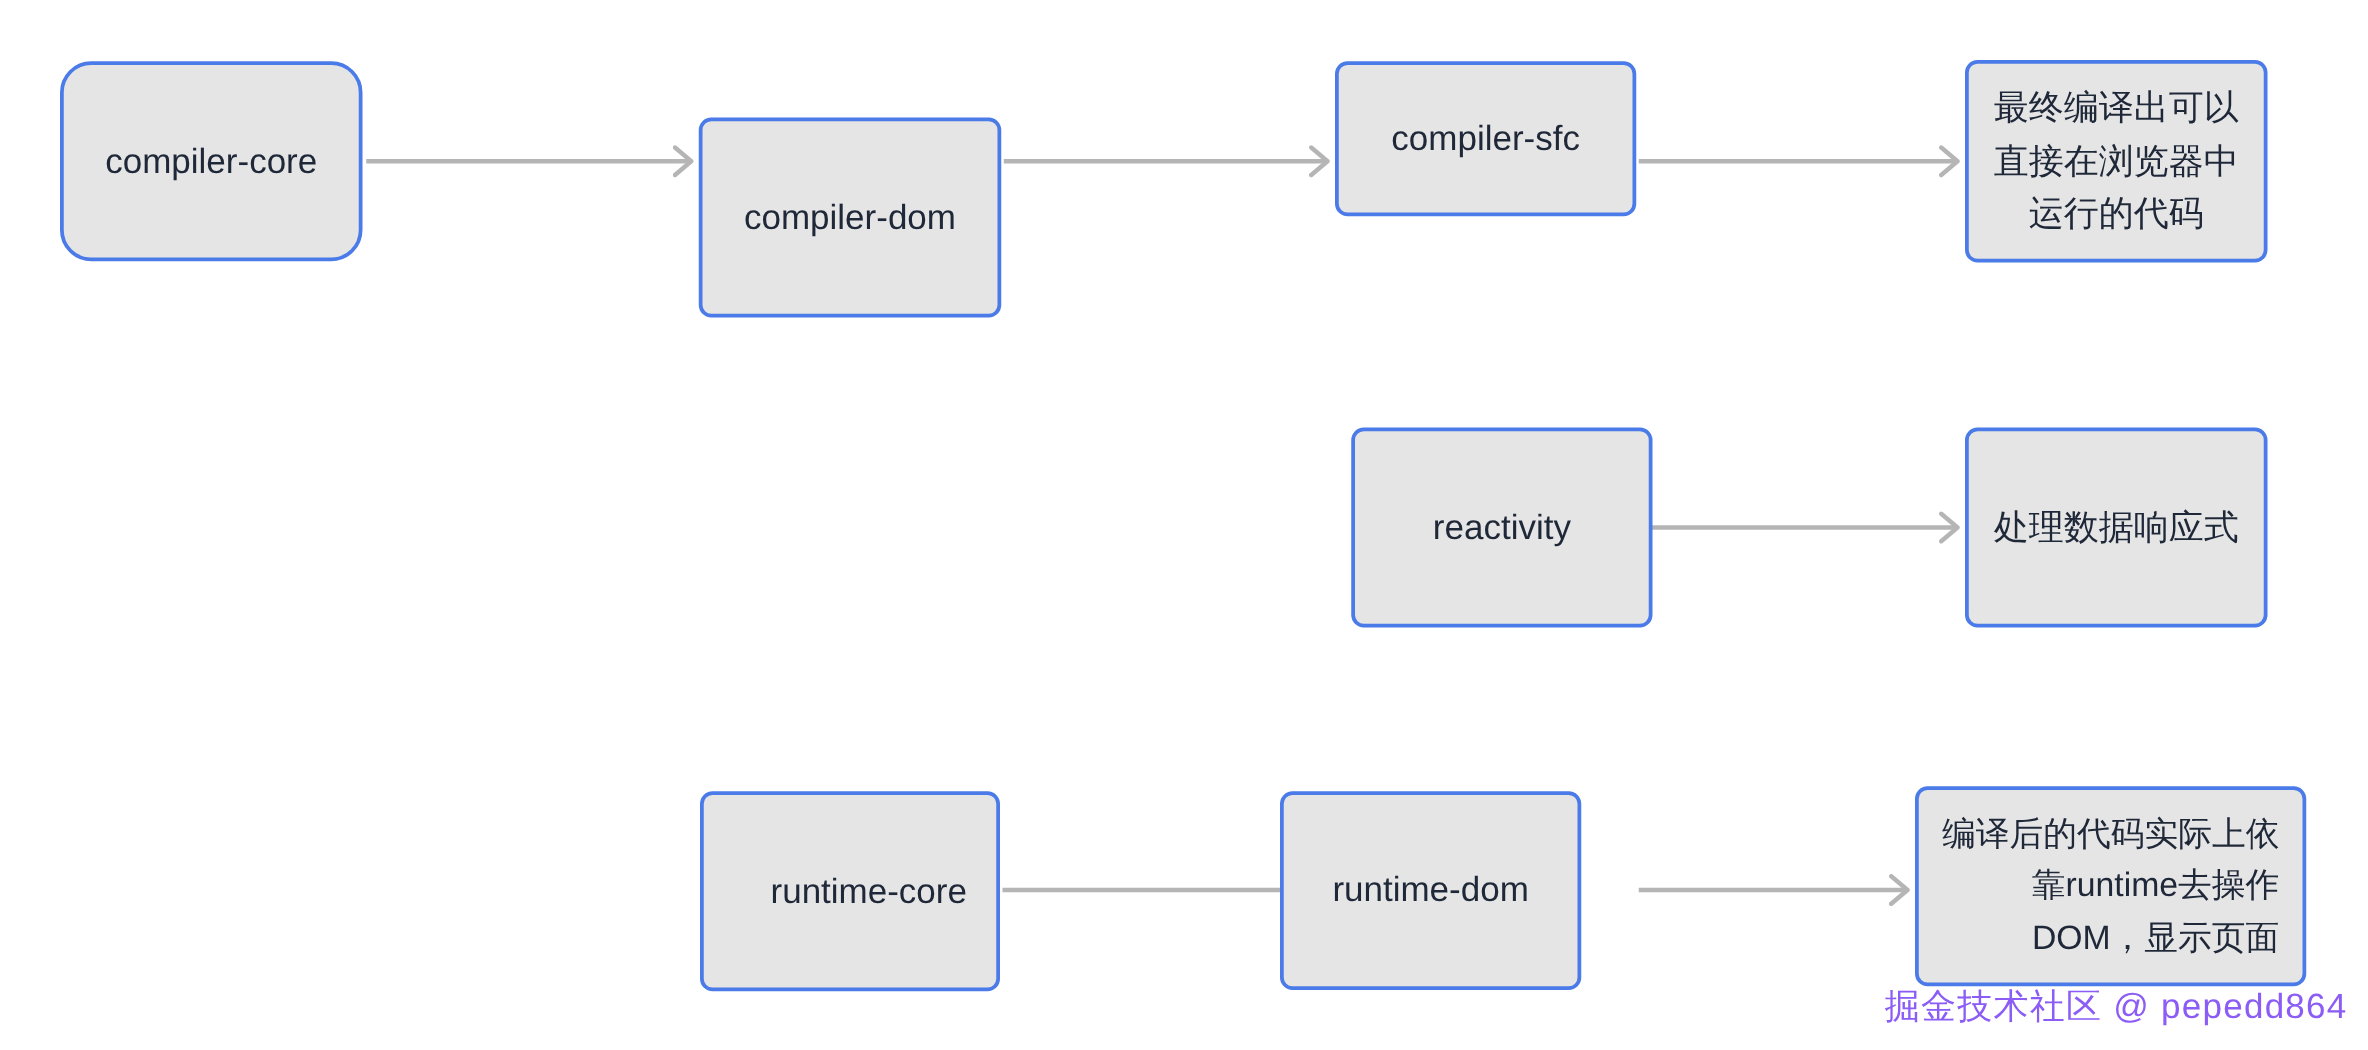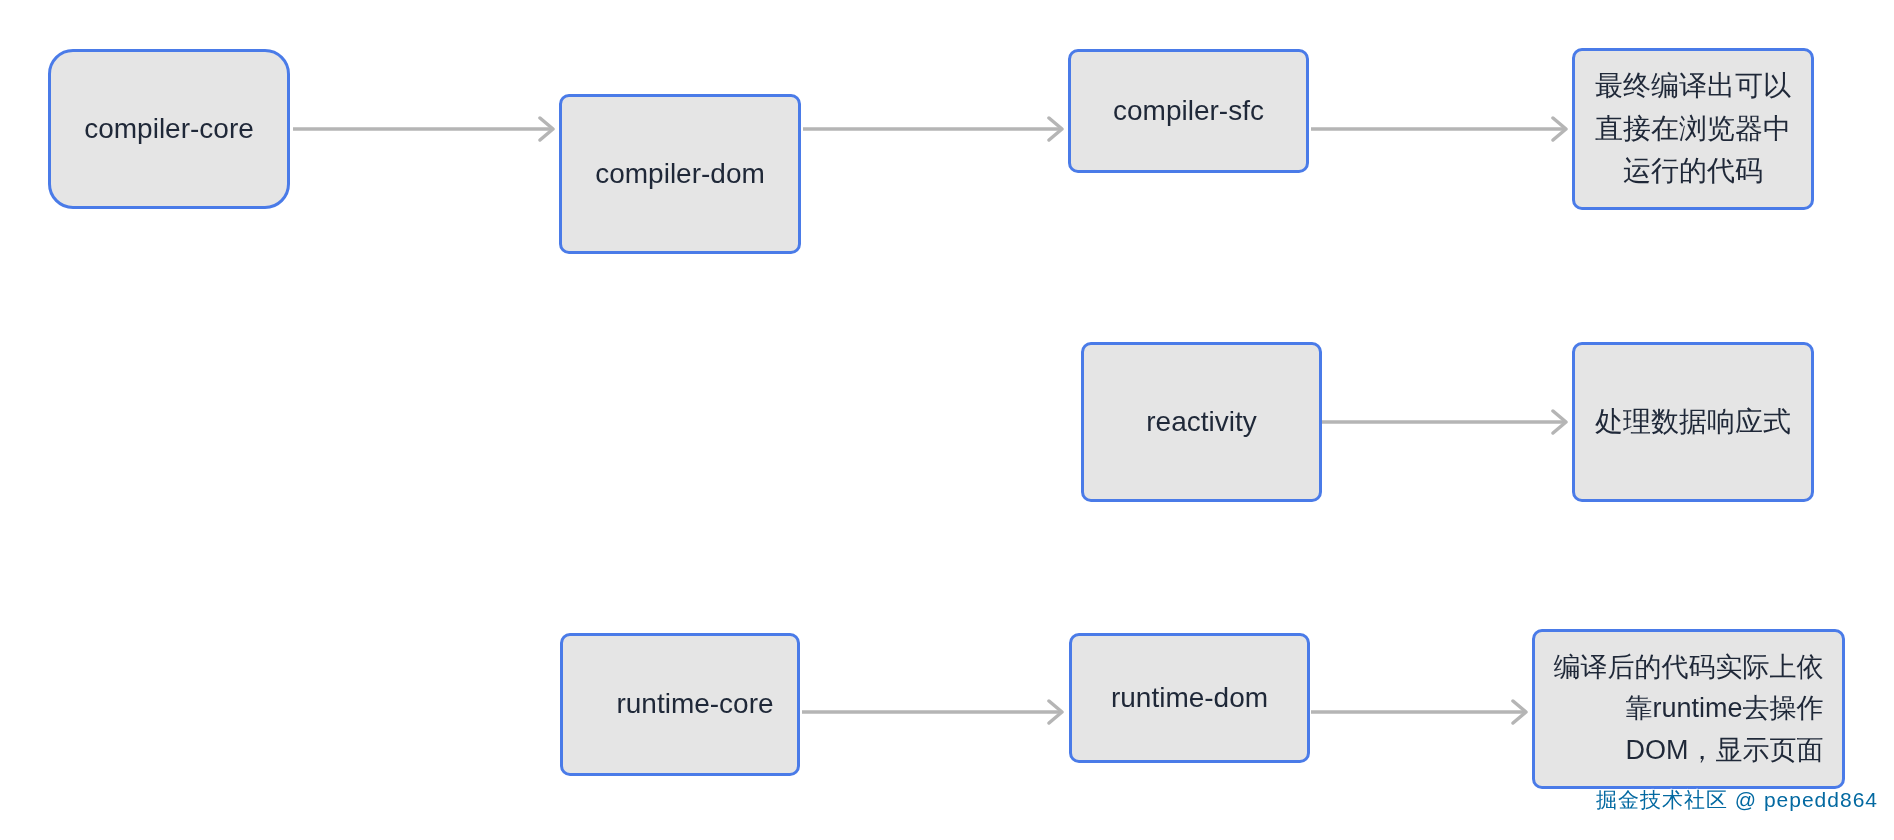--- a/index.html
+++ b/index.html
@@ -37,34 +37,34 @@
   .node-label {
     color: #1f2838;
     font-size: 28px;
     line-height: 1.52;
     white-space: pre-line;
   }
   .watermark {
     position: absolute;
     right: 16px;
     top: 786px;
-    font-size: 21px;
-    color: #0369a1;
+    font-size: 28px;
+    color: #8b5cf6;
     letter-spacing: 1px;
     text-shadow: -1px -1px 0 #ffffff, 1px 1px 1px #ffffff;
   }
   
   #n-compiler-core  { left: 48px;   top: 49px;  width: 242px; height: 160px; border-radius: 25px; }
   #n-compiler-dom   { left: 559px;  top: 49px;  width: 242px; height: 160px; margin-top: 45px; }
   #n-compiler-sfc   { left: 1068px; top: 49px;  width: 241px; height: 124px; }
   #n-compile-output { left: 1572px; top: 48px;  width: 242px; height: 162px; }
   #n-reactivity     { left: 1068px; top: 342px; width: 241px; height: 160px; margin-left: 13px; }
   #n-reactivity-desc{ left: 1572px; top: 342px; width: 242px; height: 160px; }
-  #n-runtime-core   { left: 560px;  top: 633px; width: 240px; height: 143px; padding-left: 40px; }
-  #n-runtime-dom    { left: 1069px; top: 633px; width: 241px; height: 130px; }
+  #n-runtime-core   { left: 560px;  top: 633px; width: 240px; height: 160px; padding-left: 40px; }
+  #n-runtime-dom    { left: 1024px; top: 633px; width: 241px; height: 159px; }
   #n-runtime-desc   { left: 1532px; top: 629px; width: 313px; height: 160px; }
   #n-runtime-desc .node-label { font-size: 27px; text-align: right; }
 </style>
 </head>
 <body>
 
 <div class="canvas">
 
   <svg class="edges-layer" viewBox="0 0 1894 840" xmlns="http://www.w3.org/2000/svg">
     <defs>

